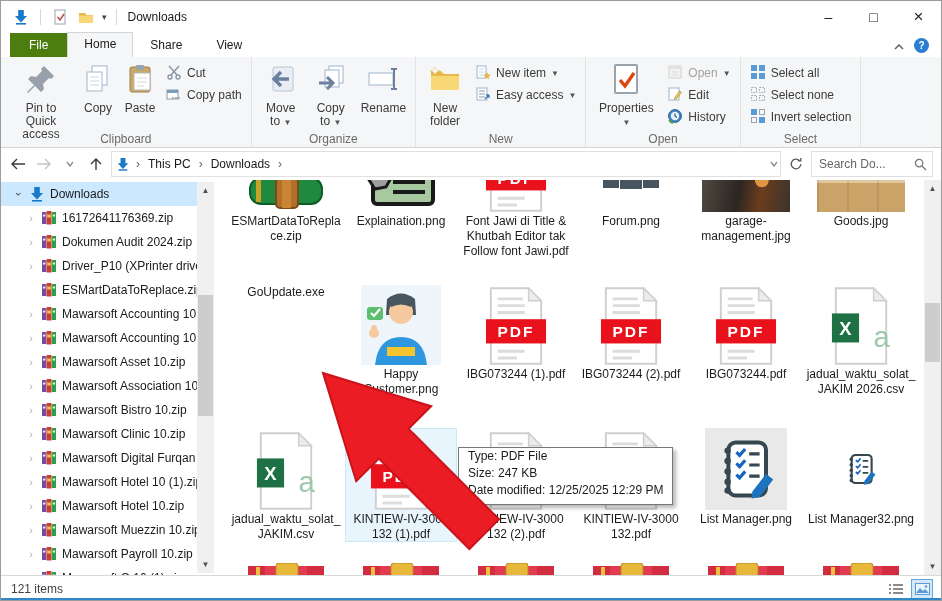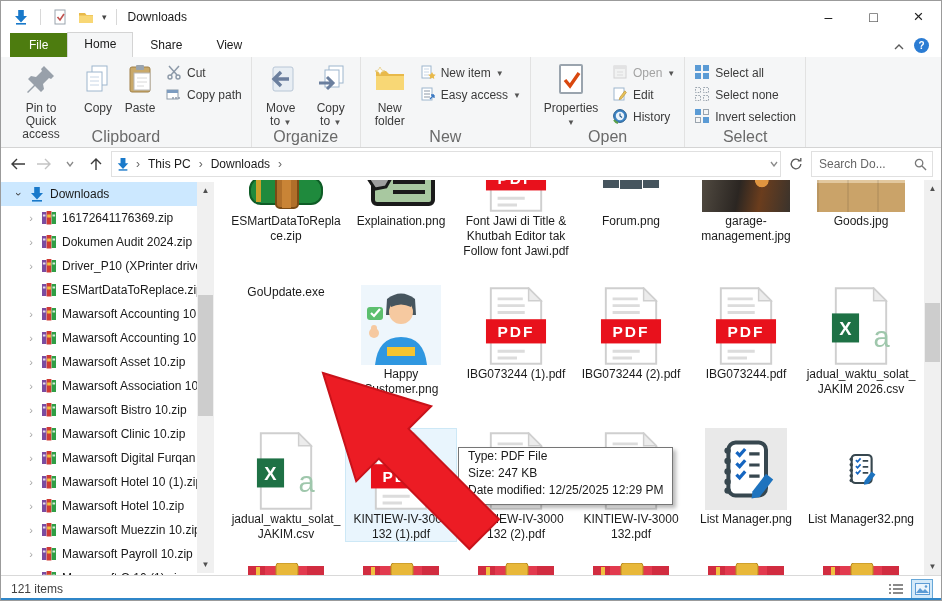--- a/index.html
+++ b/index.html
@@ -26,21 +26,21 @@
   .tab.active{background:#f5f6f7;border:1px solid #d4d4d4;border-bottom:none;padding:4px 16px 6px;}
   .tabrow-right{position:absolute;right:12px;bottom:3px;display:flex;align-items:center;gap:10px;}
   .help-circle{width:15px;height:15px;border-radius:50%;background:#2b7cd3;color:#fff;font-size:10px;
                font-weight:bold;display:flex;align-items:center;justify-content:center;}
 
   
   .ribbon{height:92px;background:#f5f6f7;border-top:1px solid #d4d4d4;border-bottom:1px solid #d4d4d4;
           display:flex;box-sizing:border-box;margin-top:-1px;}
   .rgroup{position:relative;border-right:1px solid #e2e2e2;padding:2px 4px 15px;display:flex;}
   .rgroup-body{display:flex;align-items:flex-start;}
-  .rgroup-label{position:absolute;left:0;right:0;bottom:1px;text-align:center;font-size:16px;color:#6a6a6a;}
+  .rgroup-label{position:absolute;left:0;right:0;bottom:1px;text-align:center;font-size:12px;color:#6a6a6a;}
   .rbtn-large{display:flex;flex-direction:column;align-items:center;font-size:12px;color:#3b3b3b;
               padding:4px 5px 0;text-align:center;line-height:13px;}
   .rbtn-large .lbl{max-width:62px;margin-top:4px;}
   .rbtn-large.narrow .lbl{max-width:40px;}
   .small-col{display:flex;flex-direction:column;justify-content:flex-start;margin-top:3px;}
   .rbtn-small{display:flex;align-items:center;gap:5px;font-size:12px;color:#3b3b3b;height:22px;padding:0 5px;}
   .rbtn-small .dd,.rbtn-large .dd{font-size:8px;color:#555;}
   .disabled{color:#a3a3a3!important;}
   .disabled svg{opacity:.45;}
 
@@ -216,20 +216,27 @@
               </svg></span>
             <span class="lbl">Move to <span class="dd">▼</span></span>
           </div>
           <div class="rbtn-large narrow">
             <span><svg width="32" height="32" viewBox="0 0 32 32">
                 <rect x="14" y="3" width="14" height="17" fill="#fff" stroke="#9eb6ce"></rect>
                 <rect x="10" y="7" width="14" height="17" fill="#fff" stroke="#9eb6ce"></rect>
                 <path d="M4 26h14m-6-6l6 6-6 6" fill="none" stroke="#6b7f9e" stroke-width="3" transform="translate(0,-6)"></path>
               </svg></span>
             <span class="lbl">Copy to <span class="dd">▼</span></span>
+          </div>
+          <div class="rbtn-large">
+            <span><svg width="32" height="32" viewBox="0 0 32 32">
+                <rect x="2" y="10" width="24" height="12" fill="#fff" stroke="#9eb6ce"></rect>
+                <path d="M24 6h6M27 6v20M24 26h6" stroke="#6b7f9e" stroke-width="2" fill="none"></path>
+              </svg></span>
+            <span class="lbl">Rename</span>
           </div>
         </div>
         <div class="rgroup-label">Organize</div>
       </div>
       <div class="rgroup">
         <div class="rgroup-body">
           <div class="rbtn-large narrow">
             <span><svg width="32" height="32" viewBox="0 0 32 32">
                 <path d="M2 8h10l3 3h15v16H2z" fill="#e8b94a"></path>
                 <path d="M2 13h28v14H2z" fill="#f8d775"></path>

